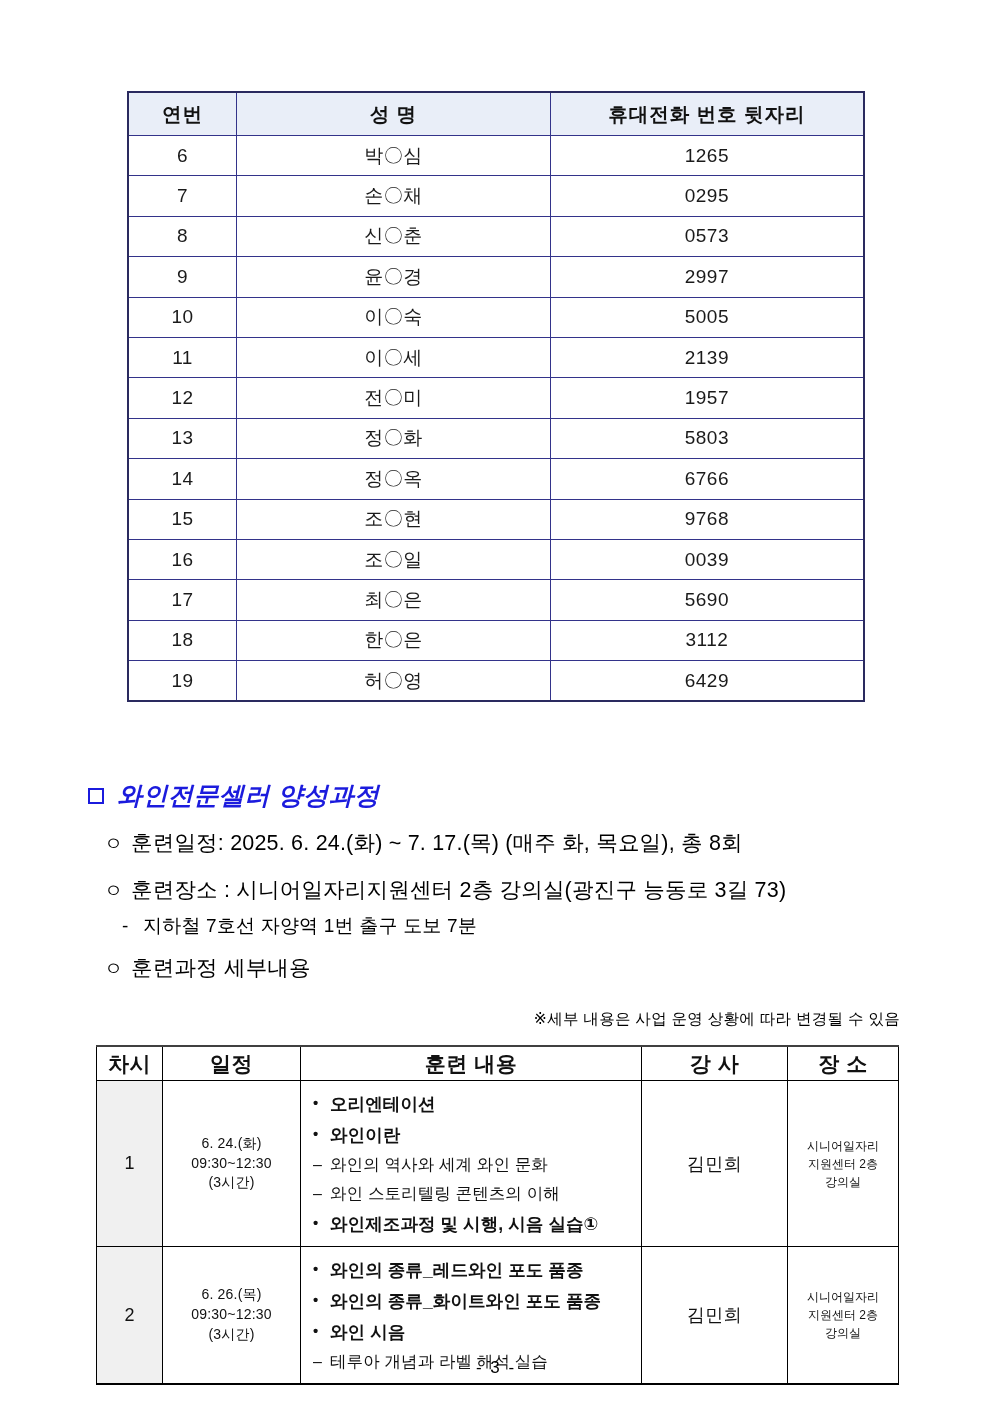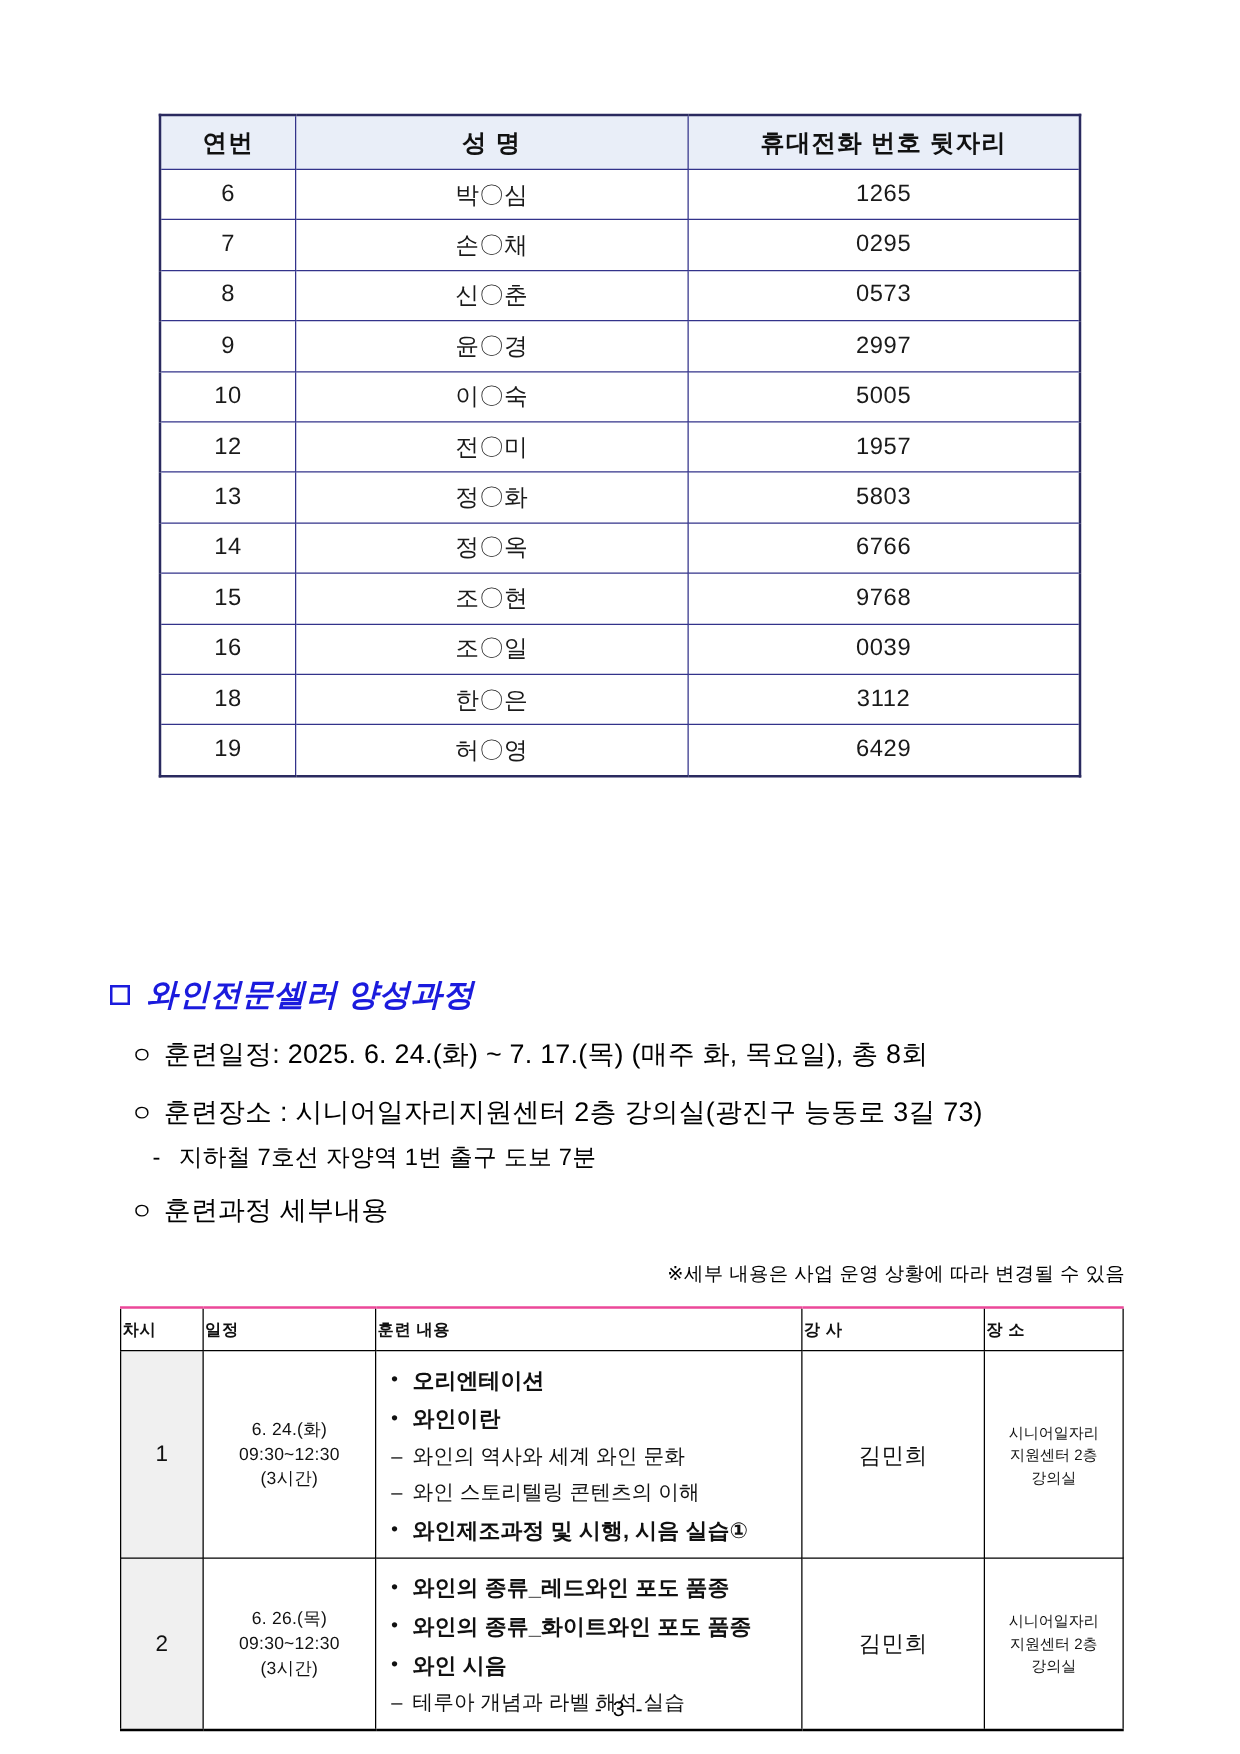--- a/index.html
+++ b/index.html
@@ -162,25 +162,25 @@
     table-layout: fixed;
   }
   table.sched th, table.sched td {
     border: 1px solid #000000;
     vertical-align: middle;
     font-weight: normal;
     color: #111;
   }
   table.sched thead th {
     height: 31px;
-    font-size: 13px;
+    font-size: 21px;
     font-weight: bold;
-    text-align: left;
+    text-align: center;
     letter-spacing: 0.5px;
-    border-top: 2px solid #ec4899;
+    border-top: 2px solid #404040;
     background: #ffffff;
   }
   table.sched tbody tr:last-child td { border-bottom: 2px solid #000; }
   .col-cha  { width: 66px; }
   .col-ilj  { width: 138px; }
   .col-con  { width: 341px; }
   .col-ins  { width: 146px; }
   .col-loc  { width: 111px; }
 
   td.cell-cha {
@@ -278,20 +278,25 @@
             <td class="c-no no-spaced">9</td>
             <td class="c-nm">윤〇경</td>
             <td class="c-ph">2997</td>
           </tr>
           <tr>
             <td class="c-no no-spaced">10</td>
             <td class="c-nm">이〇숙</td>
             <td class="c-ph">5005</td>
           </tr>
           <tr>
+            <td class="c-no no-spaced">11</td>
+            <td class="c-nm">이〇세</td>
+            <td class="c-ph">2139</td>
+          </tr>
+          <tr>
             <td class="c-no no-spaced">12</td>
             <td class="c-nm">전〇미</td>
             <td class="c-ph">1957</td>
           </tr>
           <tr>
             <td class="c-no no-spaced">13</td>
             <td class="c-nm">정〇화</td>
             <td class="c-ph">5803</td>
           </tr>
           <tr>
@@ -301,20 +306,25 @@
           </tr>
           <tr>
             <td class="c-no no-spaced">15</td>
             <td class="c-nm">조〇현</td>
             <td class="c-ph">9768</td>
           </tr>
           <tr>
             <td class="c-no no-spaced">16</td>
             <td class="c-nm">조〇일</td>
             <td class="c-ph">0039</td>
+          </tr>
+          <tr>
+            <td class="c-no no-spaced">17</td>
+            <td class="c-nm">최〇은</td>
+            <td class="c-ph">5690</td>
           </tr>
           <tr>
             <td class="c-no no-spaced">18</td>
             <td class="c-nm">한〇은</td>
             <td class="c-ph">3112</td>
           </tr>
           <tr>
             <td class="c-no no-spaced">19</td>
             <td class="c-nm">허〇영</td>
             <td class="c-ph">6429</td>

